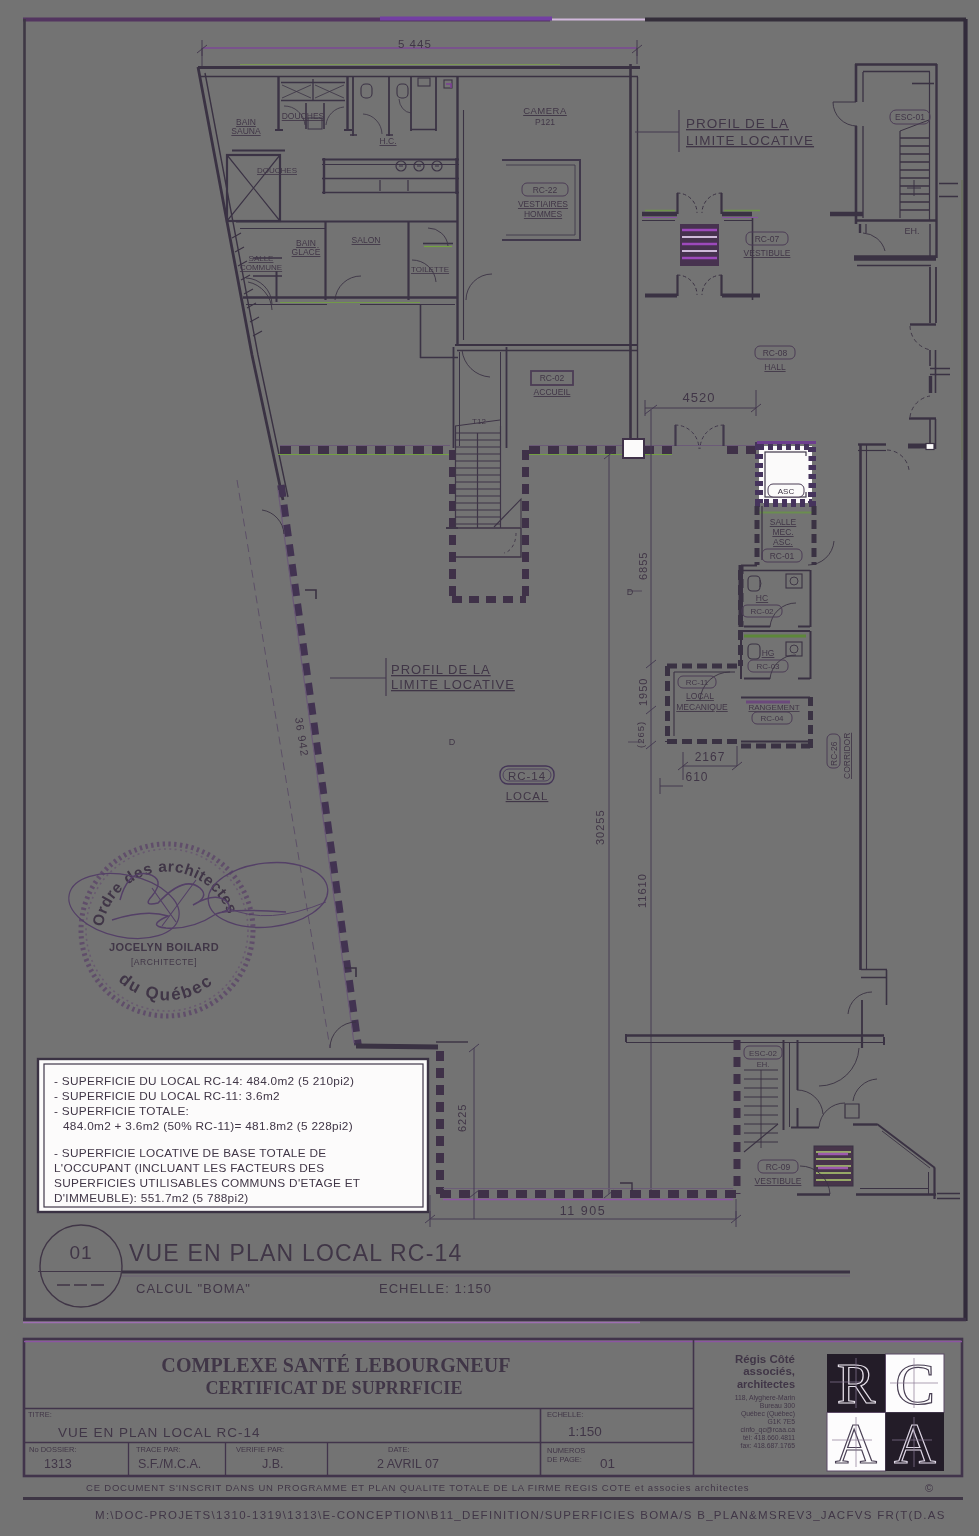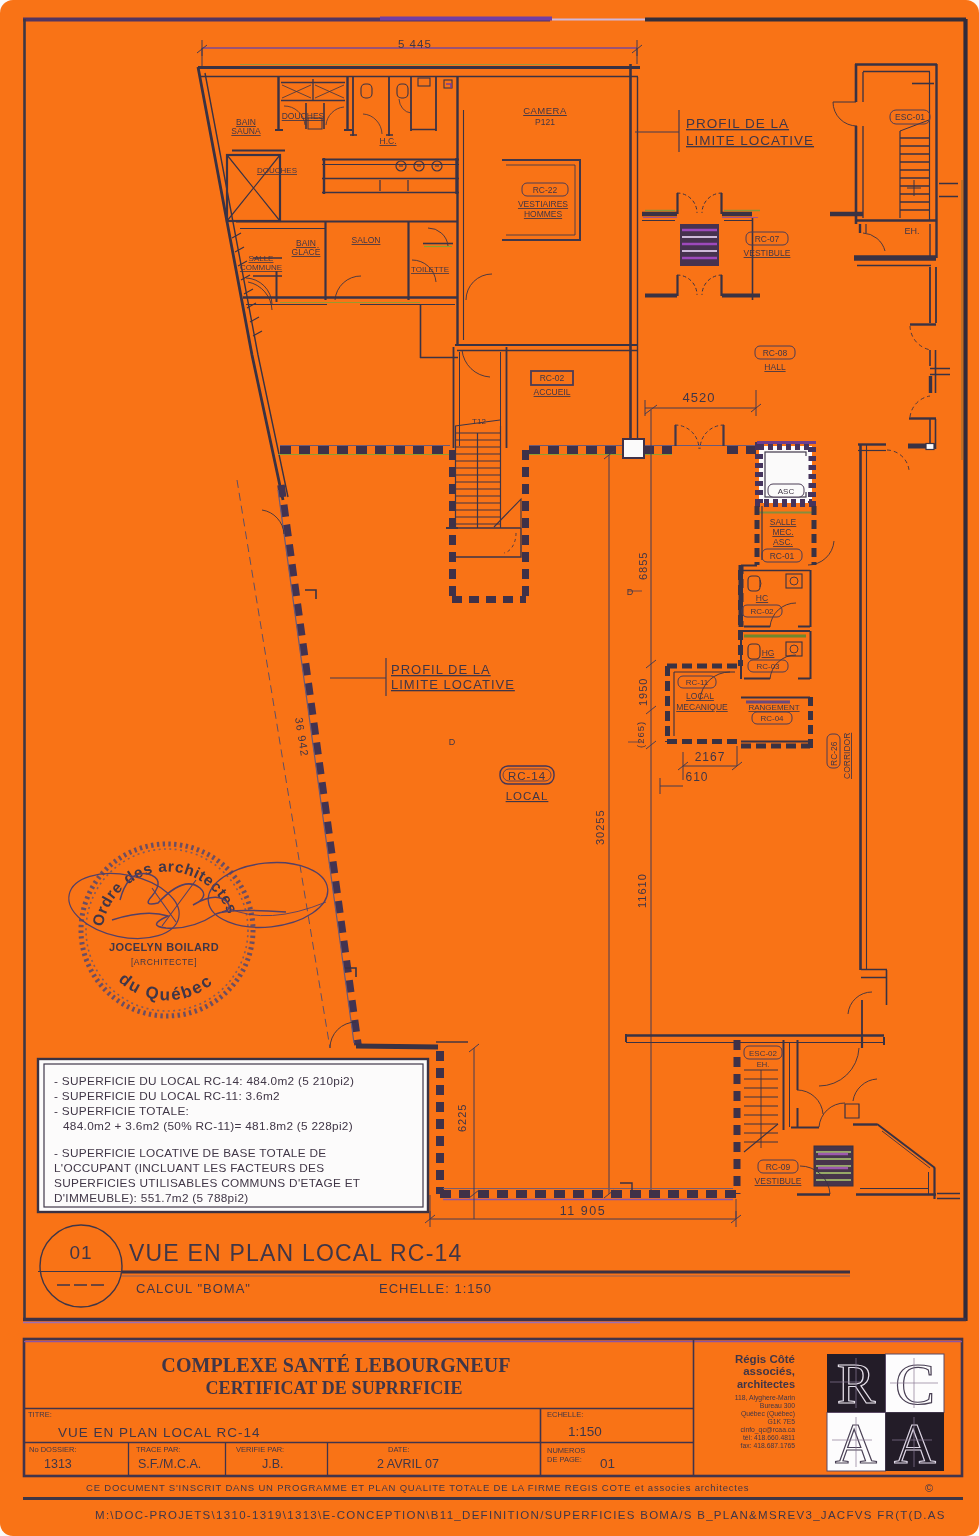--- a/index.html
+++ b/index.html
@@ -1,17 +1,17 @@
 <!DOCTYPE html>
 <html><head>
 <meta charset="utf-8">
 <style>
 html,body{margin:0;padding:0;background:#fbfafa;}
-#page{position:relative;width:979px;height:1536px;background:#f97316;overflow:hidden;
-font-family:"Liberation Sans",sans-serif;border-radius:13px;}
+#page{position:relative;width:979px;height:1536px;background:#737373;overflow:hidden;
+font-family:"Liberation Sans",sans-serif;}
 svg{position:absolute;top:0;left:0;filter:blur(0.28px) saturate(1.05);}
 text{font-family:"Liberation Sans",sans-serif;fill:#403646;}
 </style>
 </head>
 <body>
 <div id="page">
 <svg width="979" height="1536" viewBox="0 0 979 1536">
 
 <g id="frame" fill="none">
   <path d="M23 19.5 H550" stroke="#52355e" stroke-width="4"></path>

